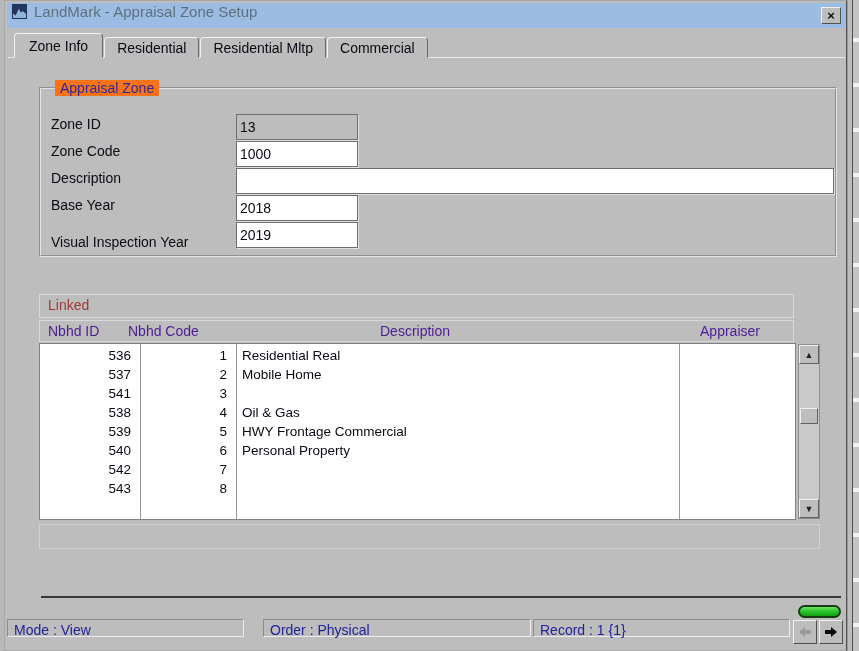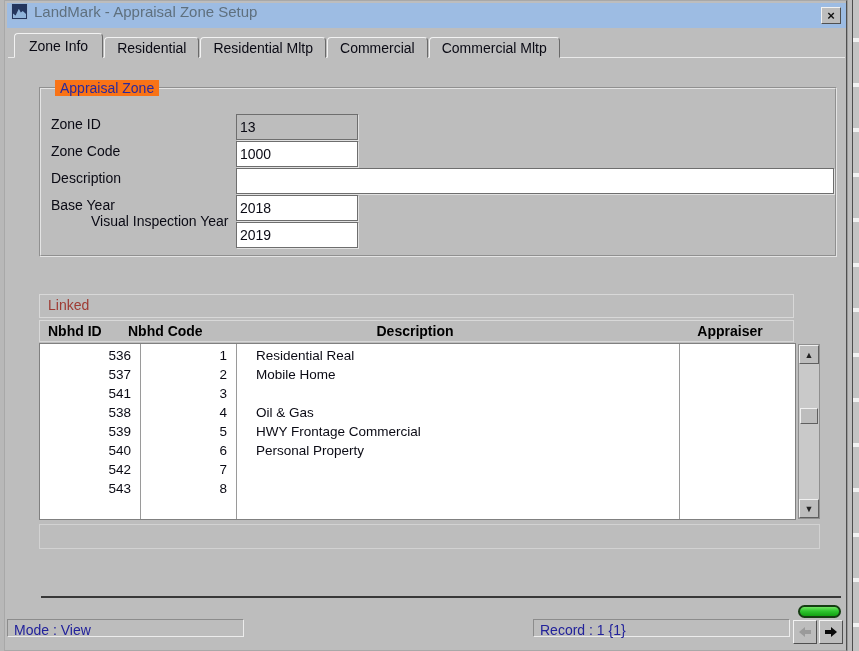--- a/index.html
+++ b/index.html
@@ -79,51 +79,51 @@
   .frow-label { position:absolute; left:10px; font-size:14px; color:#0a0a14; white-space:nowrap; }
   .field {
     position:absolute; left:195px; height:20px; width:122px;
     border:1px solid #6e6e6e; box-shadow:1px 1px 0 rgba(255,255,255,0.55);
     background:#fff; font-family:"Liberation Sans", sans-serif; font-size:14px; color:#0a0a14;
     padding:12px 3px; outline:none;
   }
   .field.readonly { background:#bdbdbd; }
   .field.wide { width:598px; }
   .r0 { top:25px; }  .r1 { top:52px; }  .r2 { top:79px; }  .r3 { top:106px; } .r4 { top:133px; }
-  .lr0 { top:27px; } .lr1 { top:54px; } .lr2 { top:81px; } .lr3 { top:108px; } .lr4 { top:124px;margin-left:40px; }
+  .lr0 { top:27px; } .lr1 { top:54px; } .lr2 { top:81px; } .lr3 { top:108px; } .lr4 { top:145px; }
 
   
   .linked-bar {
     position:absolute; left:34px; top:293px; width:755px; height:24px;
     border:1px solid #d8d8d8; line-height:21px; padding-left:8px;
     font-size:14px; color:#9e3a32;
   }
   .grid-header {
     position:absolute; left:34px; top:319px; width:755px; height:22px;
-    border:1px solid #d8d8d8; font-size:14px; color:#000000;font-weight:bold;
+    border:1px solid #d8d8d8; font-size:14px; color:#4c1d95;
   }
   .grid-header .h { position:absolute; top:0; line-height:20px; white-space:nowrap; }
   .h-id { left:8px; }
   .h-code { left:88px; }
   .h-desc { left:290px; width:170px; text-align:center; }
   .h-appr { left:635px; width:110px; text-align:center; }
 
   .grid {
     position:absolute; left:34px; top:342px; width:757px; height:177px;
     background:#fff; border:1px solid #808080;
   }
   .grid .sep { position:absolute; top:0; bottom:0; width:1px; background:#9a9a9a; pointer-events:none; }
   .sep1 { left:100px; } .sep2 { left:196px; } .sep3 { left:639px; }
   .grow {
     position:absolute; left:0; width:755px; height:19px; display:flex;
     font-size:13.5px; color:#0a0a14; line-height:19px;
   }
   .grow .c1 { width:100px; text-align:right; padding-right:9px; }
   .grow .c2 { width:96px;  text-align:right; padding-right:9px; }
-  .grow .c3 { width:443px; padding-left:20px; white-space:nowrap; overflow:hidden; }
+  .grow .c3 { width:443px; padding-left:6px; white-space:nowrap; overflow:hidden; }
   .grow .c4 { flex:1; }
   .gr0{top:2px}.gr1{top:21px}.gr2{top:40px}.gr3{top:59px}.gr4{top:78px}.gr5{top:97px}.gr6{top:116px}.gr7{top:135px}
 
   .vscroll {
     position:absolute; left:793px; top:343px; width:22px; height:175px;
     background:#c9c9c9; border:1px solid #8f8f8f;
   }
   .sb-btn {
     position:absolute; left:0; width:20px; height:19px; background:#bdbdbd;
     border:1px solid; border-color:#f0f0f0 #5f5f5f #5f5f5f #f0f0f0;
@@ -190,21 +190,20 @@
       <button class="close-btn">
           <span>×</span>
         </button>
     </div>
 
     <div class="tab-strip">
       <div class="tab active">Zone Info</div>
       <div class="tab">Residential</div>
       <div class="tab">Residential Mltp</div>
       <div class="tab">Commercial</div>
-      <div class="tab">Commercial Mltp</div>
     </div>
 
     <div class="groupbox">
       <span class="legend">Appraisal Zone</span>
 
       <span class="frow-label lr0">Zone ID</span>
       <input class="field readonly r0" readonly="" value="13" style="">
 
       <span class="frow-label lr1">Zone Code</span>
       <input class="field r1" value="1000" style="">
@@ -290,20 +289,21 @@
       <div class="sb-btn sb-down">
           <span>▼</span>
         </div>
     </div>
 
     <div class="empty-strip"></div>
 
     <div class="dark-line"></div>
 
     <div class="status-panel sp-mode">Mode : View</div>
+    <div class="status-panel sp-order">Order : Physical</div>
     <div class="status-panel sp-record">Record : 1 {1}</div>
 
     <div class="green-indicator"></div>
 
     <button class="nav-btn nav-prev">
       <span class="arrow">
           <span class="shaft"></span>
           <span class="head"></span>
         </span>
     </button>

